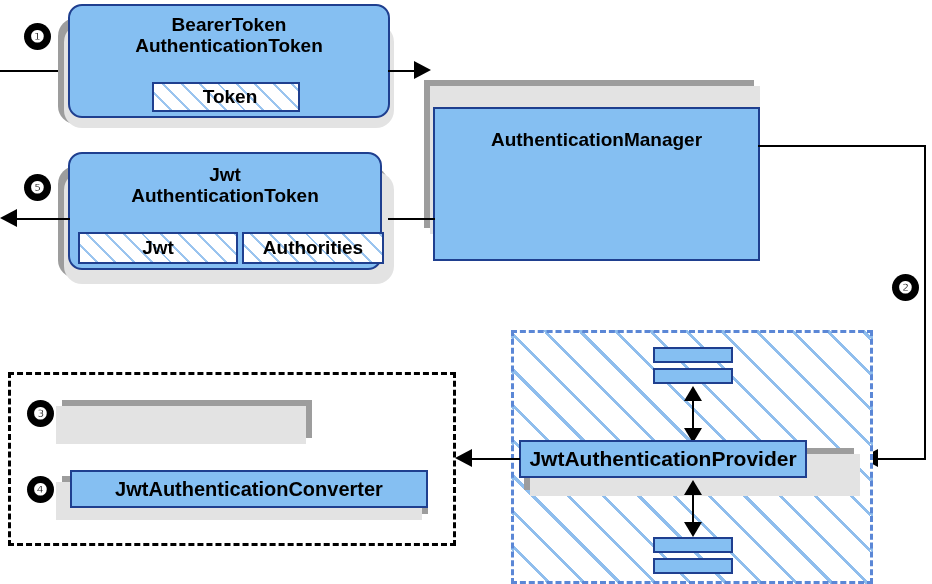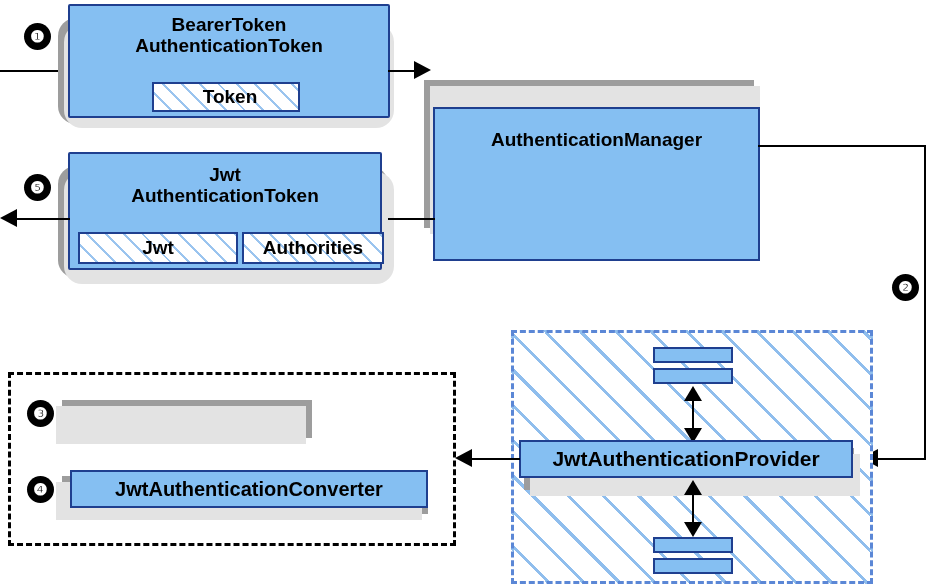--- a/index.html
+++ b/index.html
@@ -12,21 +12,21 @@
 
   .bluebox{
     position:absolute;
     background:#85bff2;
     border:2px solid #1f3f8f;
     box-sizing:border-box;
     color:#000;
     font-weight:bold;
     text-align:center;
   }
-  .bluebox.round{border-radius:2px;}
+  .bluebox.round{border-radius:14px;}
 
   .title-txt{
     position:absolute;left:0;right:0;
     text-align:center;
     font-weight:bold;
     color:#000;
     white-space:pre-line;
     line-height:1.12;
   }
 
@@ -144,21 +144,21 @@
 
   <div class="small-rect" style="left:653px;top:347px;width:80px;height:16px;"></div>
   <div class="small-rect" style="left:653px;top:368px;width:80px;height:16px;"></div>
 
   <div class="vline" style="left:692px;top:392px;height:46px;"></div>
   <div class="arrow up" style="left:684px;top:386px;"></div>
   <div class="arrow down" style="left:684px;top:428px;"></div>
 
   <div class="shadow" style="left:524px;top:448px;width:330px;height:42px;"></div>
   <div class="shadow2" style="left:530px;top:454px;width:330px;height:42px;"></div>
-  <div class="bluebox" style="left:519px;top:440px;width:334px;height:38px;line-height:34px;font-size:21px;">
+  <div class="bluebox" style="left:519px;top:440px;width:288px;height:38px;line-height:34px;font-size:21px;">
     <span>JwtAuthenticationProvider</span>
   </div>
 
   <div class="vline" style="left:692px;top:486px;height:46px;"></div>
   <div class="arrow up" style="left:684px;top:480px;"></div>
   <div class="arrow down" style="left:684px;top:522px;"></div>
 
   <div class="small-rect" style="left:653px;top:537px;width:80px;height:16px;"></div>
   <div class="small-rect" style="left:653px;top:558px;width:80px;height:16px;"></div>
 

